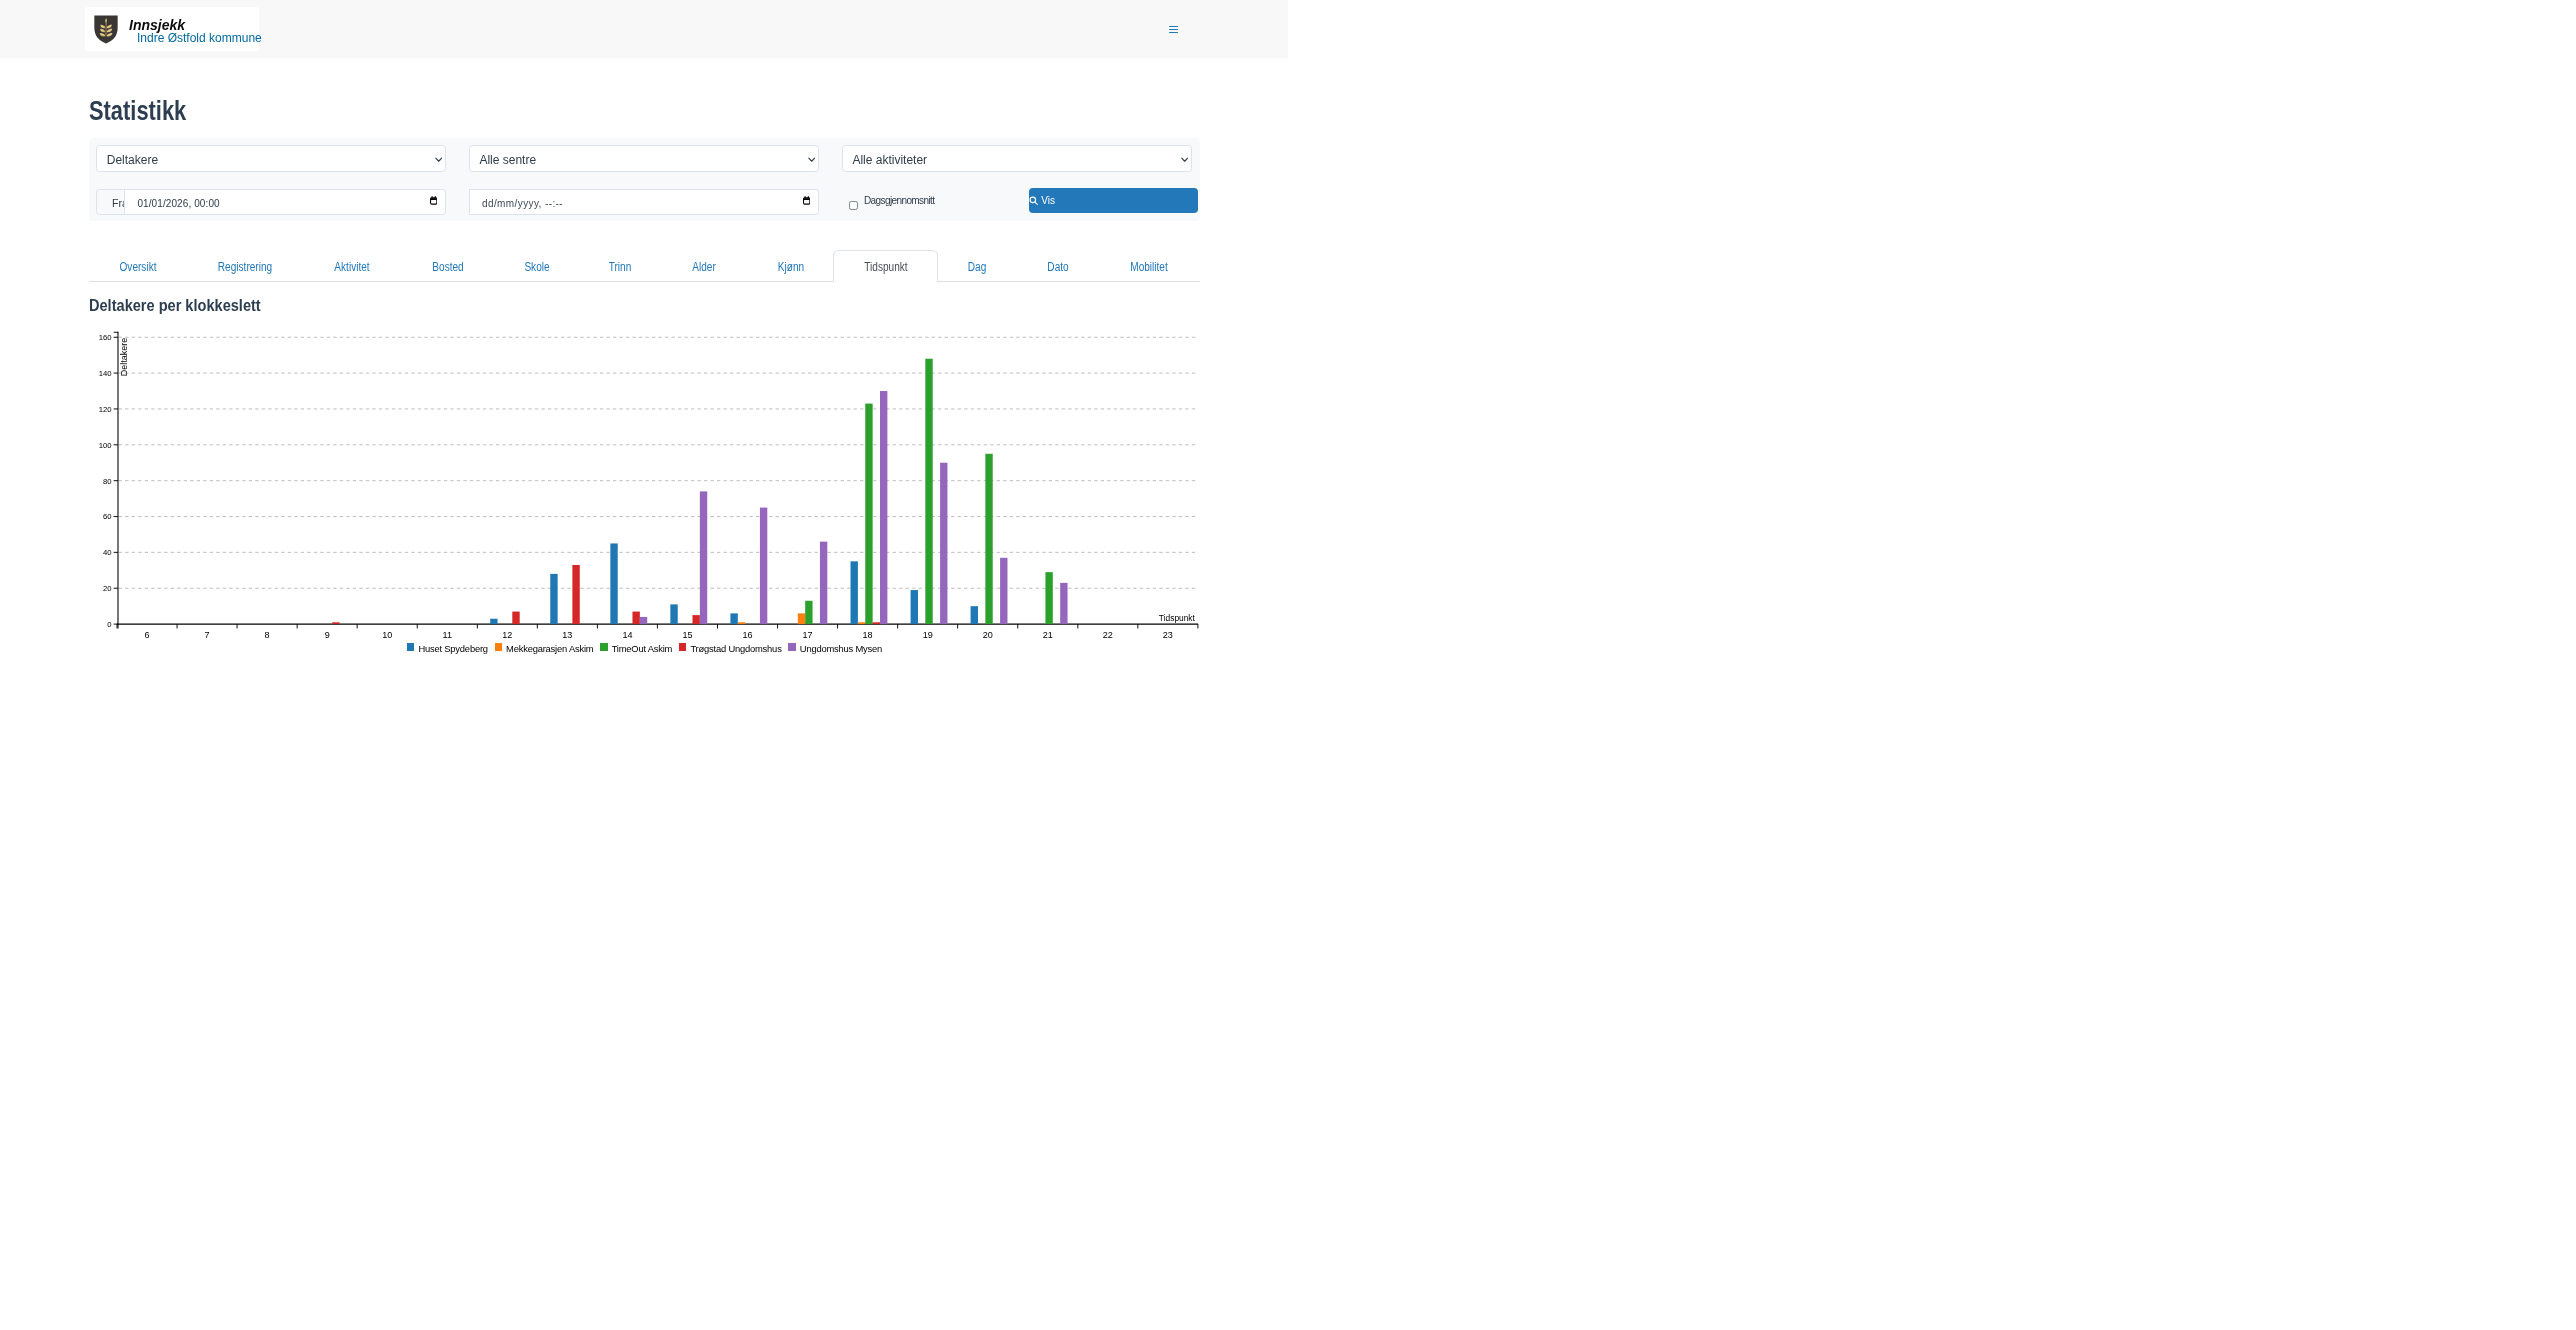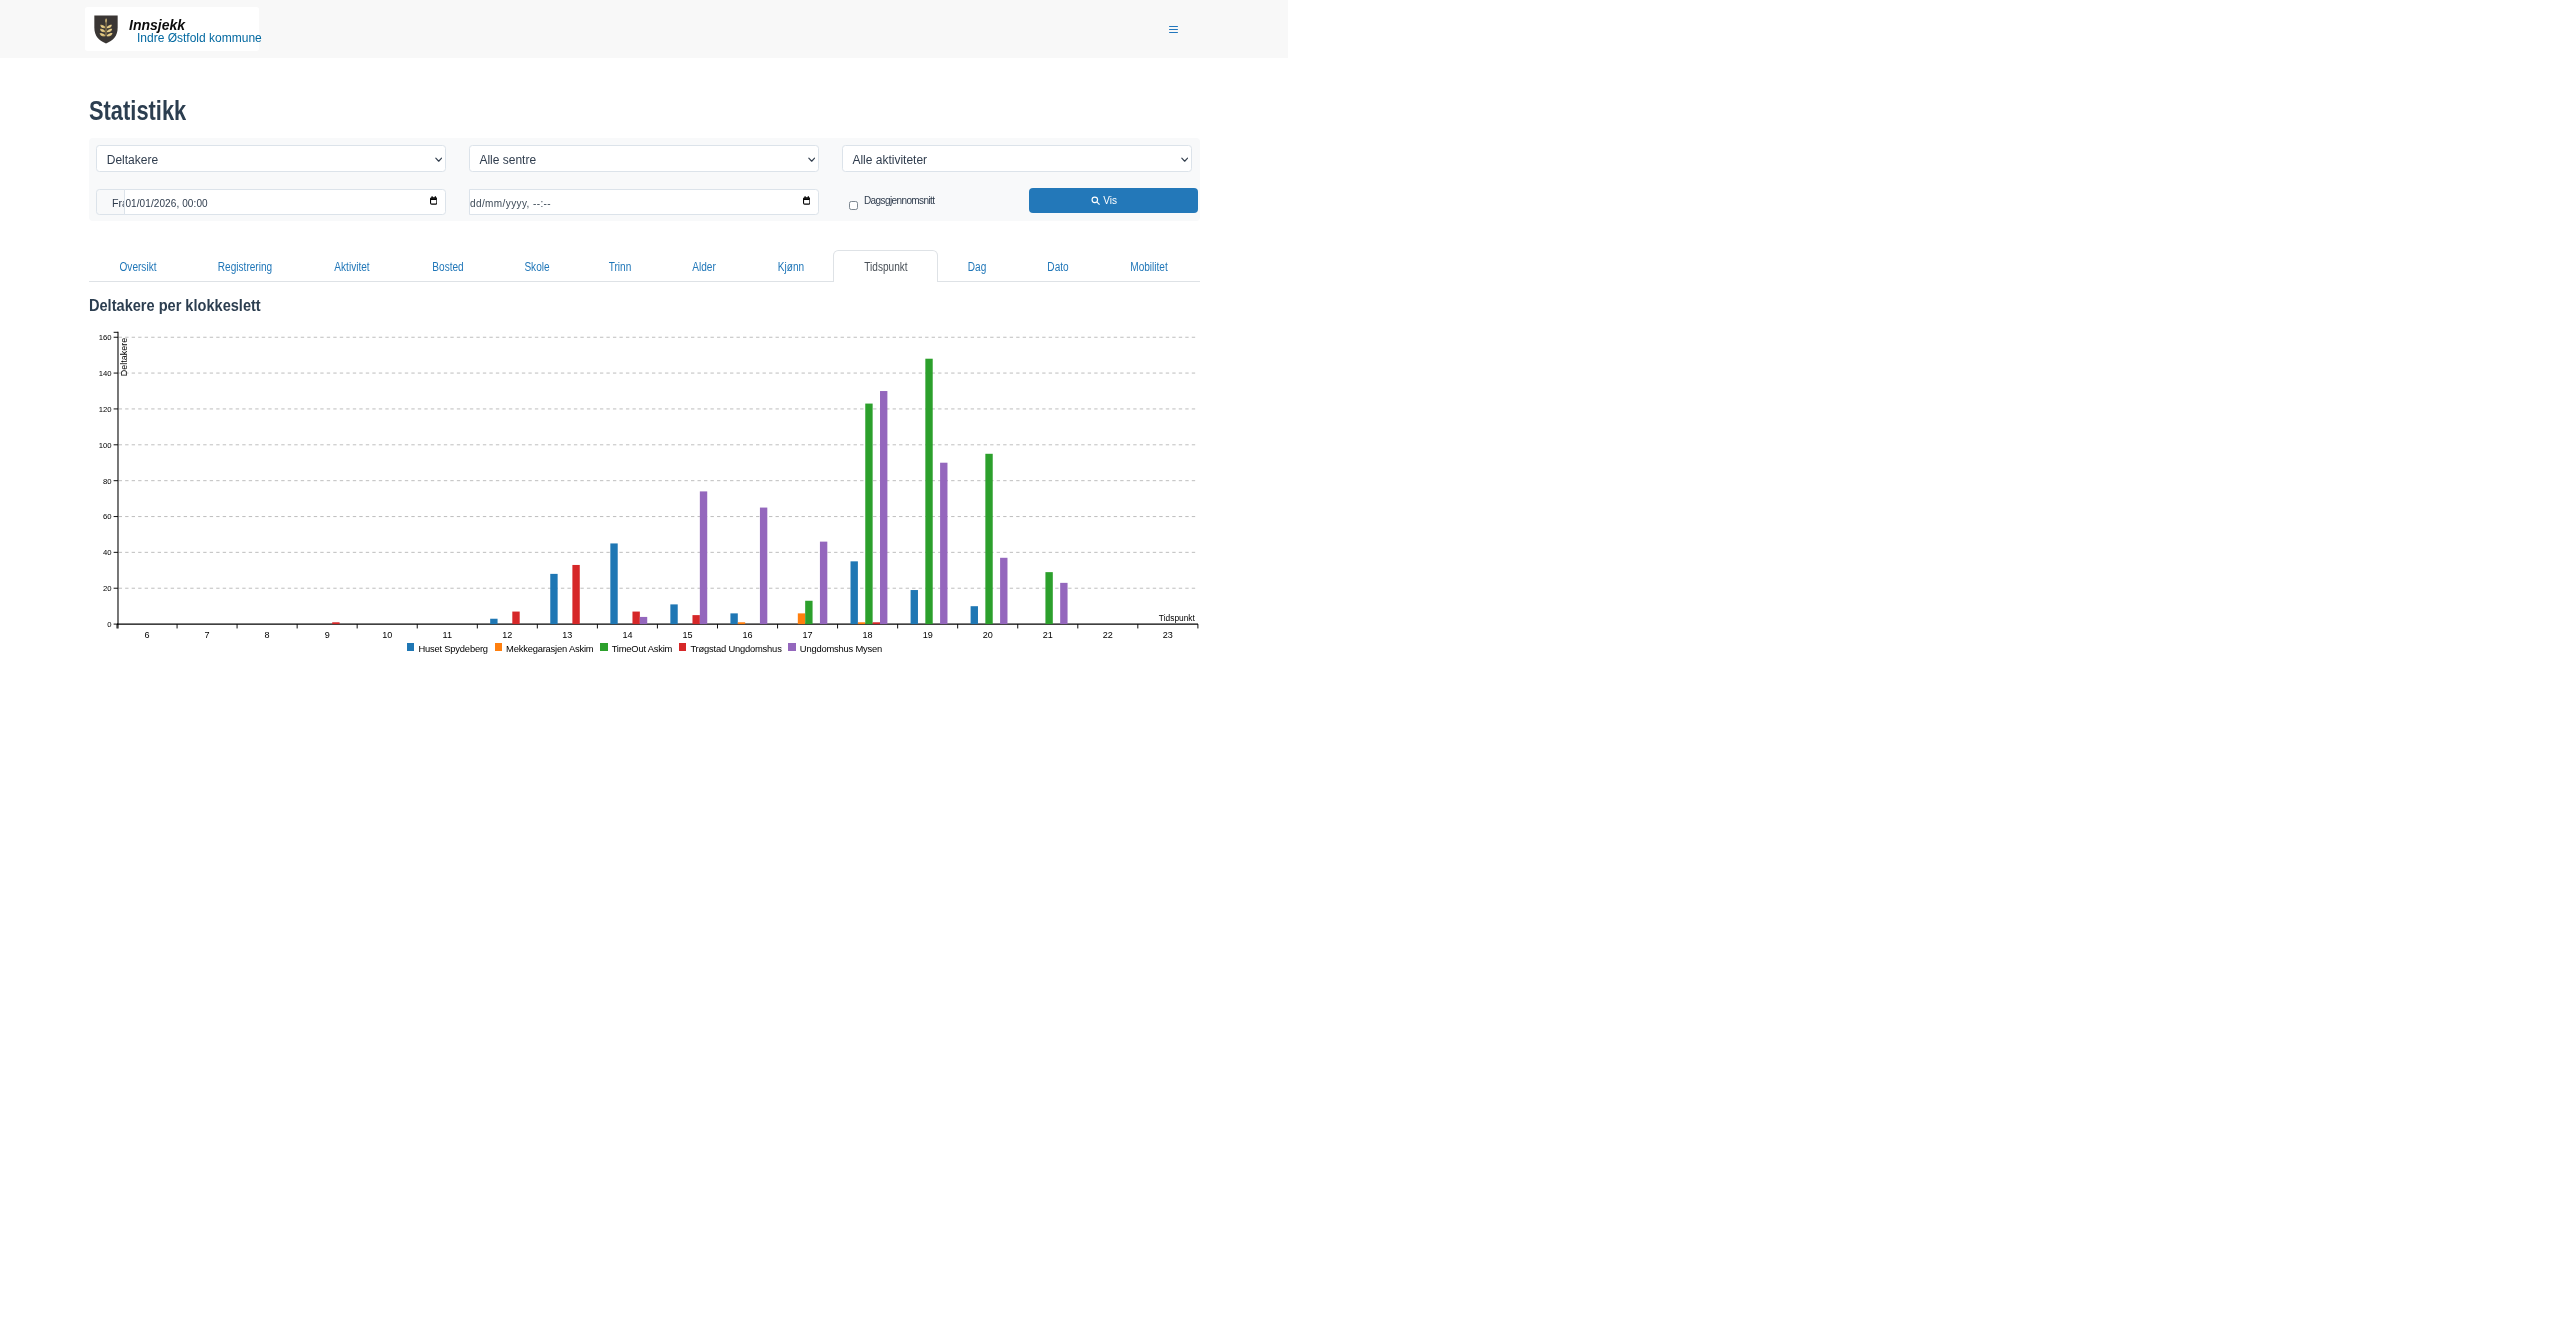--- a/index.html
+++ b/index.html
@@ -17,25 +17,25 @@
 
 
 #h1 { position:absolute; left:89px; top:96px; font-size:27px; font-weight:bold; color:#2c3e50; transform:scaleX(0.81); transform-origin:left top; }
 
 
 #card { position:absolute; left:89px; top:138px; width:1111px; height:83px; background:#f8f9fa; border-radius:4px; }
 .sel { position:absolute; top:7.4px; width:350px; height:27px; background:#fff; border:0.7px solid #dce3ea; border-radius:3.4px; font-size:12px; color:#2f3c4d; line-height:29px; padding-left:9.4px; }
 .sel svg { position:absolute; right:3px; top:9.7px; }
 .igroup { position:absolute; top:51px; width:350px; height:25.5px; }
 .igroup .lab { position:absolute; left:0; top:0; height:25.5px; background:#f8f9fa; border:0.7px solid #dce3ea; border-radius:3.4px 0 0 3.4px; font-size:10.7px; color:#2f3c4d; line-height:27px; text-align:center; }
-.igroup .inp { position:absolute; top:0; right:0; height:25.5px; background:#fff; border:0.7px solid #dce3ea; border-radius:0 3.4px 3.4px 0; font-size:10px; color:#2f3c4d; line-height:27px; padding-left:0; letter-spacing:0.4px; }
+.igroup .inp { position:absolute; top:0; right:0; height:25.5px; background:#fff; border:0.7px solid #dce3ea; border-radius:0 3.4px 3.4px 0; font-size:10px; color:#2f3c4d; line-height:27px; padding-left:12px; letter-spacing:0.4px; }
 .cal { position:absolute; right:9px; top:7px; }
 #chk { position:absolute; left:760px; top:63px; width:9.4px; height:9.4px; background:#fff; border:1px solid #7d8790; border-radius:2.3px; }
 #chklab { position:absolute; left:775px; top:57px; font-size:10px; color:#2f3c4d; letter-spacing:-0.6px; }
-#visbtn { position:absolute; left:940px; top:50px; width:169px; height:25px; background:#2378b9; border-radius:4px; color:#fff; font-size:10px; text-align:center; line-height:25px; padding-right:19px; }
+#visbtn { position:absolute; left:940px; top:50px; width:169px; height:25px; background:#2378b9; border-radius:4px; color:#fff; font-size:10px; line-height:25px; padding-right:19px; }
 
 
 #tabline { position:absolute; left:89px; top:281px; width:1111px; height:0.7px; background:#dee2e6; }
 #activetab { position:absolute; left:833px; top:250px; width:105px; height:32px; background:#fff; border:0.7px solid #dee2e6; border-bottom:none; border-radius:5.4px 5.4px 0 0; }
 .tab { position:absolute; top:260px; font-size:12px; color:#1f76b8; transform:translateX(-50%) scaleX(0.84); white-space:nowrap; }
 .tab.act { color:#495057; z-index:3; }
 
 
 #h2 { position:absolute; left:89px; top:296px; font-size:17px; font-weight:bold; color:#2c3e50; transform:scaleX(0.857); transform-origin:left top; white-space:nowrap; }
 

